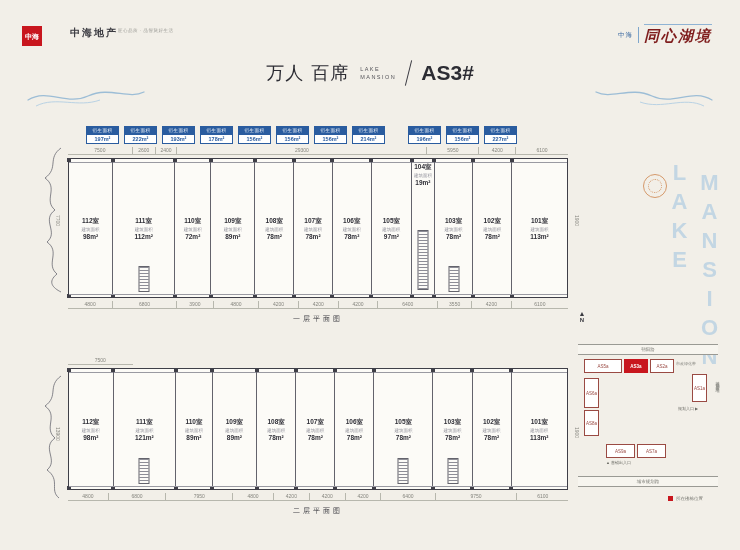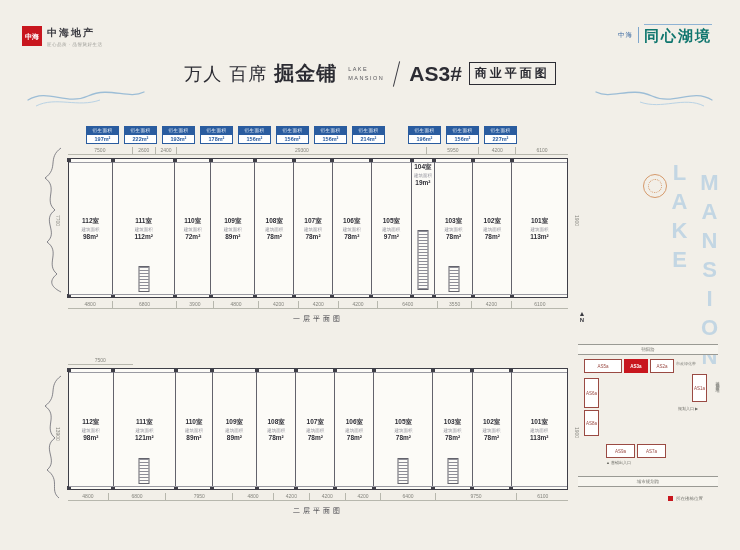--- a/index.html
+++ b/index.html
@@ -3,29 +3,29 @@
 <meta charset="utf-8">
 <style>
   html,body{margin:0;padding:0;background:#d8d5cc;}
   .canvas{position:relative;width:740px;height:550px;background:#f2efe8;overflow:hidden;
           font-family:"Liberation Sans","DejaVu Sans",sans-serif;color:#2c2c33;}
 
   
   .logo{position:absolute;left:22px;top:26px;display:flex;gap:5px;align-items:flex-start;}
   .logo-box{width:20px;height:20px;background:#c8161e;color:#fff;font-size:7px;font-weight:700;
             display:flex;align-items:center;justify-content:center;line-height:1;}
-  .logo-col{display:flex;flex-direction:column;}
+  .logo-col{display:flex;flex-direction:row;margin-left:23px;}
   .logo-name{font-size:10px;font-weight:700;color:#3a3a40;letter-spacing:2px;}
   .logo-tag{font-size:4.5px;color:#9a9a95;margin-top:2px;letter-spacing:.5px;}
 
   .brand{position:absolute;right:28px;top:24px;display:flex;align-items:center;gap:5px;}
   .brand-prefix{font-size:6.5px;color:#35659f;letter-spacing:1px;}
   .brand-div{width:1px;height:16px;background:#7ea6cc;}
-  .brand-name{font-size:15px;font-weight:800;color:#0f766e;letter-spacing:2px;
-              border-top:1px solid #8fb3d4;padding-top:2px;}
+  .brand-name{font-size:15px;font-weight:800;color:#7f1d1d;letter-spacing:2px;
+              border-top:1px solid #8fb3d4;padding-top:2px;font-style:italic;}
 
   
   .title{position:absolute;top:60px;left:0;width:100%;display:flex;justify-content:center;
          align-items:center;gap:7px;}
   .t-reg{font-size:18px;font-weight:400;letter-spacing:1px;}
   .t-bold{font-size:20px;font-weight:900;letter-spacing:1px;}
   .t-en{font-size:5.5px;color:#55555a;letter-spacing:1.5px;line-height:1.5;text-align:left;margin-left:4px;}
   .t-div{width:1px;height:26px;background:#3a3a40;transform:rotate(14deg);margin:0 5px;}
   .t-as{font-size:21px;font-weight:800;}
   .t-box{font-size:12px;font-weight:800;border:1.5px solid #2c2c33;padding:2px 5px;letter-spacing:3px;}
@@ -118,28 +118,26 @@
 
   <div class="brand">
     <div class="brand-prefix">中海</div>
     <div class="brand-div"></div>
     <div class="brand-name">同心湖境</div>
   </div>
 
   <div class="title">
     <span class="t-reg">万人</span>
     <span class="t-reg">百席</span>
-    <span class="t-bold">掘金铺</span>
     <span class="t-en">
       <span>LAKE</span><br>
       <span>MANSION</span>
     </span>
     <span class="t-div"></span>
     <span class="t-as">AS3#</span>
-    <span class="t-box">商业平面图</span>
   </div>
 
   <svg class="wave-l" width="120" height="26" viewBox="0 0 120 26">
     <path d="M2,16 C22,4 40,22 62,12 C84,2 102,16 118,8" stroke="#9cbdd6" fill="none" stroke-width="1.3" stroke-linecap="round"></path>
     <path d="M10,22 C30,12 52,24 74,16" stroke="#b9d2e4" fill="none" stroke-width="1"></path>
   </svg>
   <svg class="wave-r" width="120" height="26" viewBox="0 0 120 26">
     <path d="M2,8 C18,16 36,2 58,12 C80,22 98,4 118,16" stroke="#9cbdd6" fill="none" stroke-width="1.3" stroke-linecap="round"></path>
     <path d="M46,18 C68,26 90,12 110,22" stroke="#b9d2e4" fill="none" stroke-width="1"></path>
   </svg>

